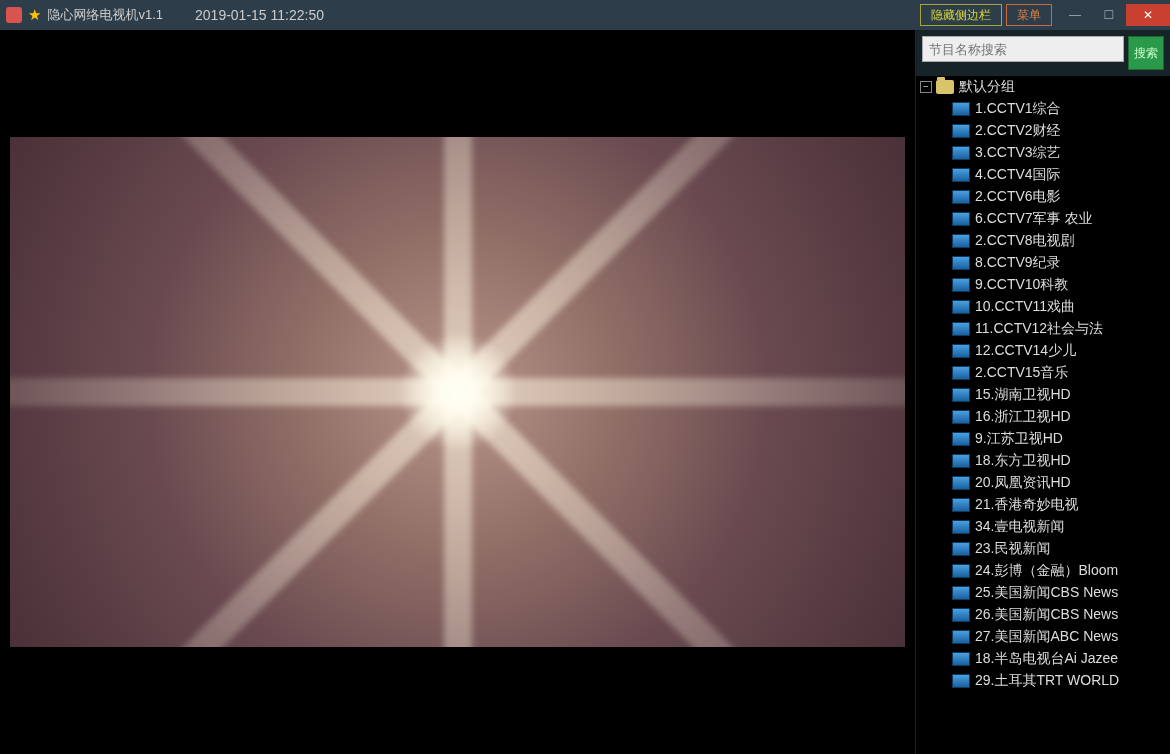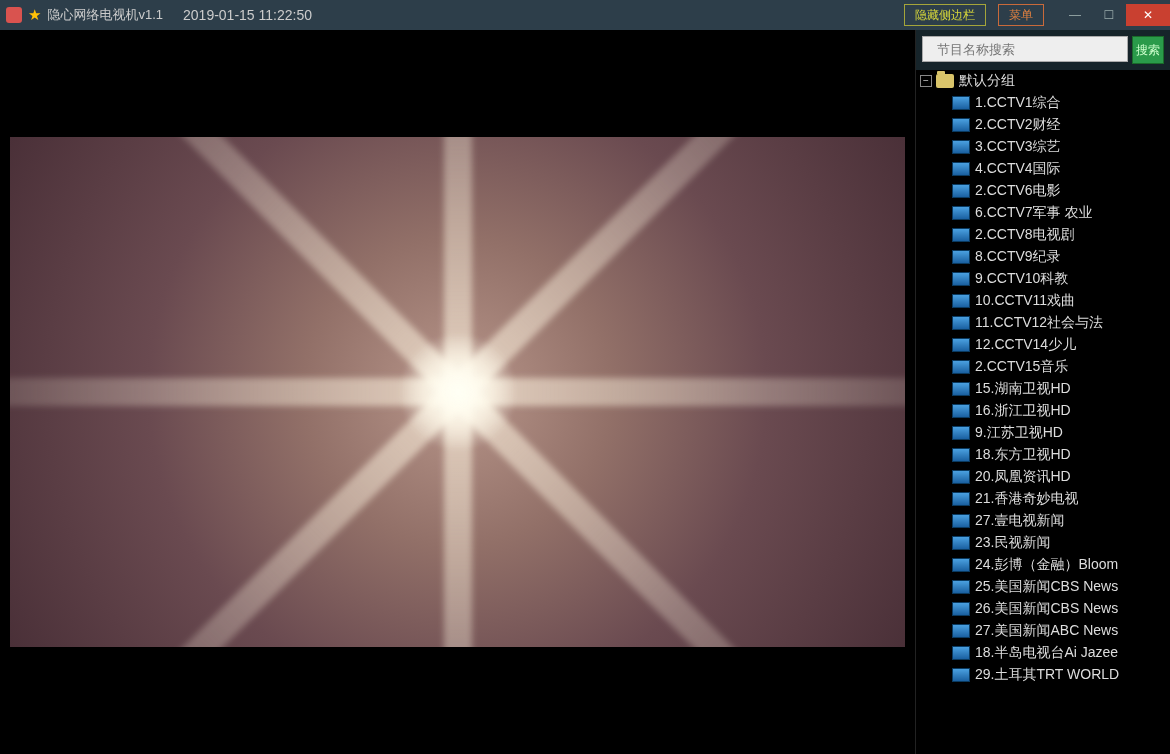--- a/index.html
+++ b/index.html
@@ -29,38 +29,38 @@
   background: #d9534f;
   border-radius: 3px;
   display: inline-block;
 }
 .titlebar .star-icon {
   color: #ffc107;
   font-size: 15px;
   margin-right: 6px;
 }
 .titlebar .app-title {
-  margin-right: 20px;
+  margin-right: 32px;
   font-size: 13px;
 }
 .titlebar .timestamp {
   font-size: 14px;
 }
 .titlebar .right-controls {
   position: absolute;
   right: 0;
   top: 0;
   height: 30px;
   display: flex;
   align-items: center;
 }
 .titlebar .btn {
   height: 22px;
   padding: 0 10px;
-  margin-right: 12px;
+  margin-right: 4px;
   font-size: 12px;
   display: flex;
   align-items: center;
   justify-content: center;
   cursor: pointer;
 }
 .btn-hide-sidebar {
   border: 1px solid #a5a53a;
   color: #d5d53a;
 }
@@ -154,27 +154,27 @@
   display: flex;
   padding: 6px;
   background: #16242a;
   gap: 4px;
 }
 .search-input {
   flex: 1;
   height: 26px;
   background: #eee;
   border: 1px solid #aaa;
-  padding: 0 14px;
+  padding: 0 6px;
   font-size: 13px;
   color: #333;
 }
 .search-btn {
   width: 36px;
-  height: 28px;
+  height: 34px;
   background: #2a9a4a;
   color: #cfc;
   border: 1px solid #1a6a2a;
   font-size: 12px;
   display: flex;
   align-items: center;
   justify-content: center;
   cursor: pointer;
 }
 
@@ -364,21 +364,21 @@
           <div class="channel-item">
             <span class="channel-icon"></span>
             <span class="channel-name">20.凤凰资讯HD</span>
           </div>
           <div class="channel-item">
             <span class="channel-icon"></span>
             <span class="channel-name">21.香港奇妙电视</span>
           </div>
           <div class="channel-item">
             <span class="channel-icon"></span>
-            <span class="channel-name">27.壹电视新闻</span>
+            <span class="channel-name">34.壹电视新闻</span>
           </div>
           <div class="channel-item">
             <span class="channel-icon"></span>
             <span class="channel-name">23.民视新闻</span>
           </div>
           <div class="channel-item">
             <span class="channel-icon"></span>
             <span class="channel-name">24.彭博（金融）Bloom</span>
           </div>
           <div class="channel-item">

